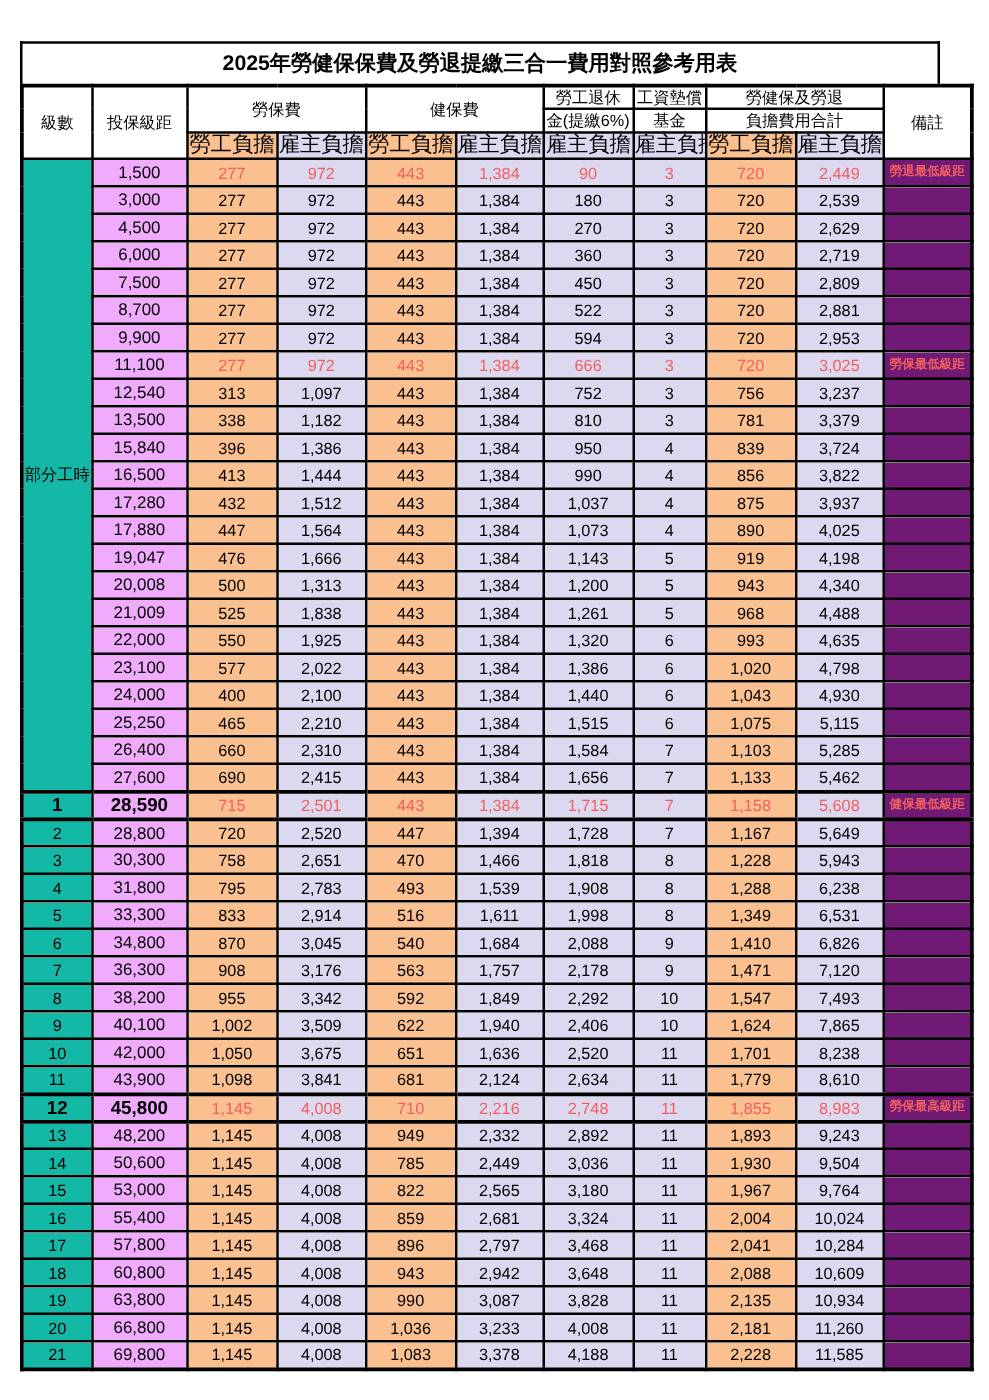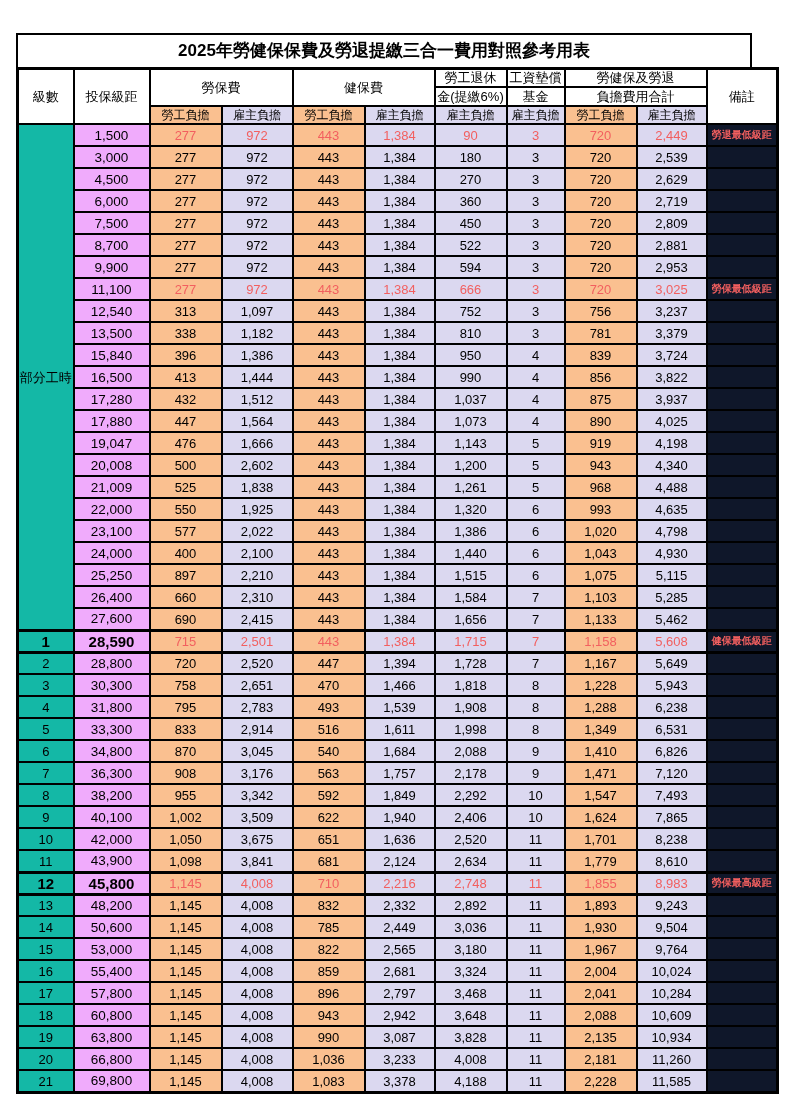--- a/index.html
+++ b/index.html
@@ -17,27 +17,27 @@
   .subtitle{ font-size:14px; font-weight:bold; line-height:1.3; }
   table {
     border-collapse:collapse; table-layout:fixed; width:760px;
     border:3px solid #000;
   }
   th, td {
     border:2px solid #000; padding:0; text-align:center;
     overflow:hidden; white-space:nowrap; box-sizing:border-box;
   }
   thead th { font-weight:normal; font-size:13px; background:#fff; height:19px; line-height:1.1; }
-  thead tr.sub th { height:18px; font-size:12px; }
+  thead tr.sub th { height:18px; font-size:17px; }
   th.emp, td.emp { background:#FAC090; }
   th.er,  td.er  { background:#DBD8F0; }
   tbody td { font-size:13px; height:22px; line-height:1; }
   td.level  { background:#14b8a6;text-align:center; }
   td.salary { background:#f0abfc; font-size:13.5px; }
-  td.note   { background:#0f172a; font-size:10px; font-weight:bold; color:#F25F5F; }
+  td.note   { background:#701a75; font-size:10px; font-weight:bold; color:#F25F5F; }
   tr.red td.val  { color:#F25F5F; }
   tr.thick td { border-top-width:3px; border-bottom-width:3px; }
   tr.big td.level, tr.big td.salary { font-size:15px; font-weight:bold; }
   td.group { font-size:13px; letter-spacing:0; }
 </style>
 </head>
 <body>
 
 <div class="sheet">
   <div class="title-box">
@@ -262,21 +262,21 @@
           <td class="val er">1,384</td>
           <td class="val er">1,143</td>
           <td class="val er">5</td>
           <td class="val emp">919</td>
           <td class="val er">4,198</td>
           <td class="note"></td>
         </tr>
         <tr>
           <td class="salary">20,008</td>
           <td class="val emp">500</td>
-          <td class="val er">2,602</td>
+          <td class="val er">1,313</td>
           <td class="val emp">443</td>
           <td class="val er">1,384</td>
           <td class="val er">1,200</td>
           <td class="val er">5</td>
           <td class="val emp">943</td>
           <td class="val er">4,340</td>
           <td class="note"></td>
         </tr>
         <tr>
           <td class="salary">21,009</td>
@@ -321,21 +321,21 @@
           <td class="val emp">443</td>
           <td class="val er">1,384</td>
           <td class="val er">1,440</td>
           <td class="val er">6</td>
           <td class="val emp">1,043</td>
           <td class="val er">4,930</td>
           <td class="note"></td>
         </tr>
         <tr>
           <td class="salary">25,250</td>
-          <td class="val emp">897</td>
+          <td class="val emp">465</td>
           <td class="val er">2,210</td>
           <td class="val emp">443</td>
           <td class="val er">1,384</td>
           <td class="val er">1,515</td>
           <td class="val er">6</td>
           <td class="val emp">1,075</td>
           <td class="val er">5,115</td>
           <td class="note"></td>
         </tr>
         <tr>
@@ -516,21 +516,21 @@
           <td class="val er">11</td>
           <td class="val emp">1,855</td>
           <td class="val er">8,983</td>
           <td class="note">勞保最高級距</td>
         </tr>
         <tr>
           <td class="level">13</td>
           <td class="salary">48,200</td>
           <td class="val emp">1,145</td>
           <td class="val er">4,008</td>
-          <td class="val emp">832</td>
+          <td class="val emp">949</td>
           <td class="val er">2,332</td>
           <td class="val er">2,892</td>
           <td class="val er">11</td>
           <td class="val emp">1,893</td>
           <td class="val er">9,243</td>
           <td class="note"></td>
         </tr>
         <tr>
           <td class="level">14</td>
           <td class="salary">50,600</td>

